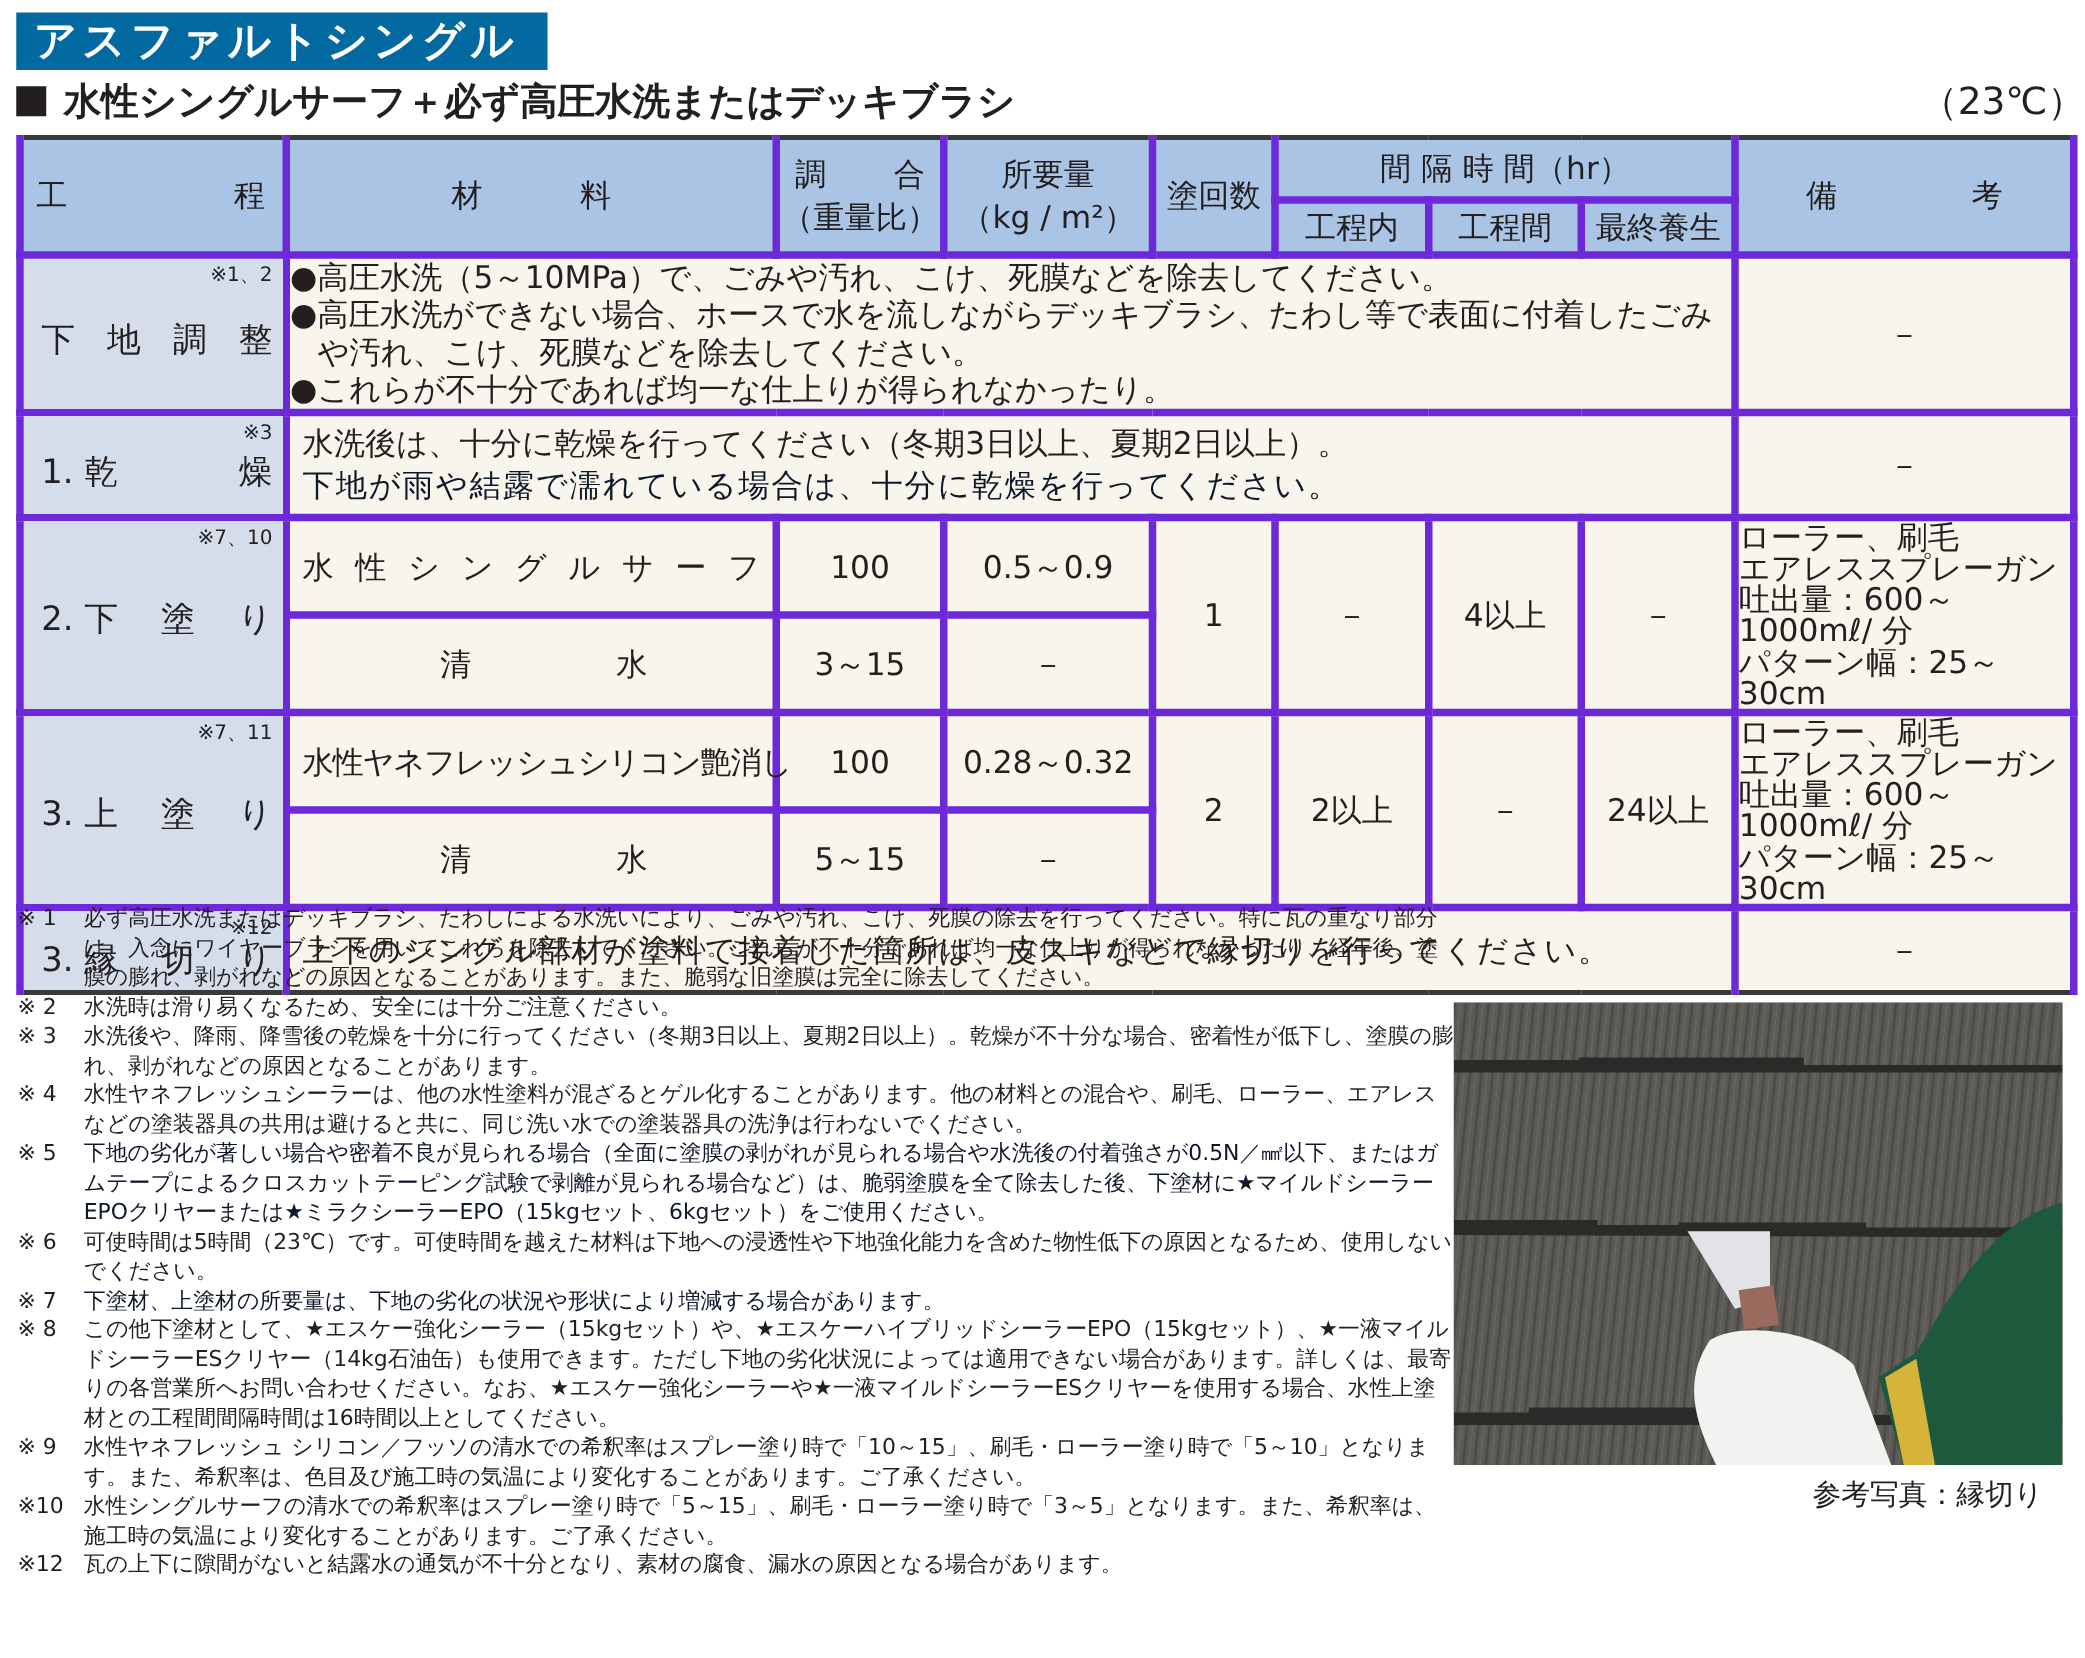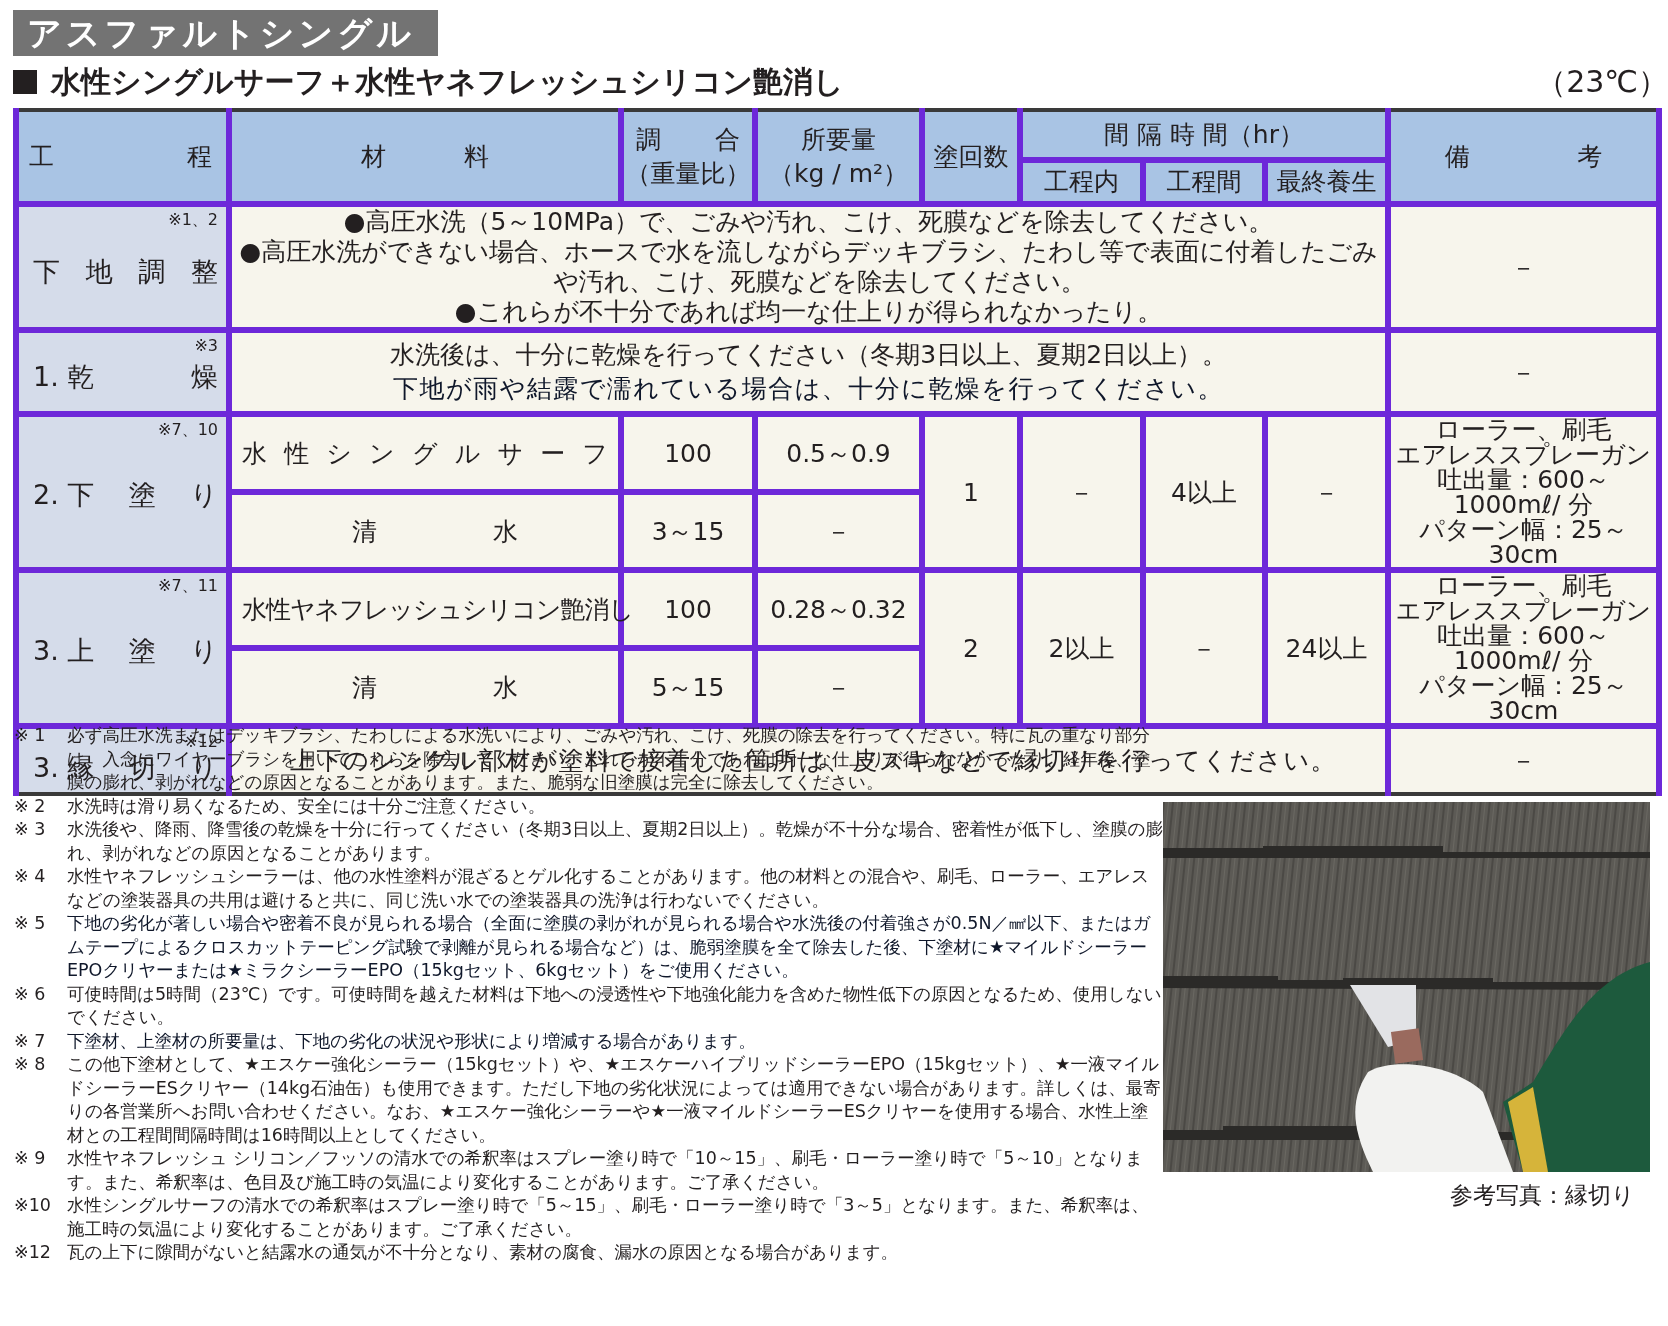--- a/index.html
+++ b/index.html
@@ -1,30 +1,30 @@
 <!DOCTYPE html>
 <html><head>
 <meta charset="utf-8">
 <style>
   html, body { margin:0; padding:0; background:#ffffff; }
   body { width:1668px; height:1326px; position:relative; overflow:hidden;
          font-family:"DejaVu Sans", "Liberation Sans", sans-serif; color:#231f20; }
   .abs { position:absolute; }
-  .section-badge { left:13px; top:10px; width:425px; height:46px; background:#737373;
+  .section-badge { left:13px; top:10px; width:425px; height:46px; background:#0369a1;
     color:#fff; font-size:34px; font-weight:bold; line-height:46px; padding-left:14px; box-sizing:border-box; letter-spacing:4px; }
   .spec-title { left:13px; top:62px; font-size:30px; font-weight:bold; line-height:40px; white-space:nowrap; }
   .spec-title .sq { display:inline-block; width:24px; height:24px; background:#231f20; margin-right:14px; vertical-align:-2px; }
   .temp { right:0; top:66px; font-size:30px; line-height:32px; }
 
   table.spec { position:absolute; left:13px; top:108px; width:1643px; border-collapse:collapse; table-layout:fixed; }
   table.spec td, table.spec th { border:6px solid #6d28d9; padding:0; vertical-align:middle; font-weight:normal; }
   table.spec thead th { background:#a9c4e4; font-size:25px; text-align:center; line-height:34px; }
   table.spec tr.thick-top > td, table.spec tr.thick-top > th { border-top:4px solid #3a3a3a; }
   table.spec thead tr:first-child th { border-top:4px solid #3a3a3a; }
-  table.spec tbody td { background:#f7f5ec; font-size:25px;text-align:center; }
+  table.spec tbody td { background:#f7f5ec; font-size:25px; }
   table.spec tbody td.step { background:#d5dcea; position:relative; font-size:27px; }
   table.spec tbody tr.last > td { border-bottom:4px solid #3a3a3a; }
   .hdr-spread { display:flex; justify-content:space-between; padding:0 14px 0 10px; }
   .hdr-spread2 { display:flex; justify-content:space-around; }
   .step-inner { display:flex; justify-content:space-between; padding:0 8px 0 14px; letter-spacing:0; }
   .step-note { position:absolute; right:8px; top:4px; font-size:16px; line-height:18px; }
   .center { text-align:center; }
   .bul { padding:4px 10px 4px 12px; line-height:30px; font-size:25px; }
   .bul .li { padding-left:22px; text-indent:-22px; }
   .pink { color:#0f172a; }
@@ -37,21 +37,21 @@
   .note .mark { width:53px; flex:none; white-space:nowrap; }
   .note .txt { flex:1; }
 
   .photo { left:1163px; top:802px; width:487px; height:370px; overflow:hidden; background:#5a5853; }
   .caption { left:1450px; top:1180px; font-size:23px; white-space:nowrap; }
 </style>
 </head>
 <body>
 
 <div class="abs section-badge">アスファルトシングル</div>
-<div class="abs spec-title"><span class="sq"></span><span>水性シングルサーフ＋水性ヤネフレッシュシリコン艶消し</span></div>
+<div class="abs spec-title"><span class="sq"></span><span>水性シングルサーフ＋必ず高圧水洗またはデッキブラシ</span></div>
 <div class="abs temp">（23℃）</div>
 
 <table class="spec">
   <colgroup>
     <col style="width:213px">
       <col style="width:392px">
       <col style="width:134px">
       <col style="width:167px">
     <col style="width:98px">
       <col style="width:123px">

